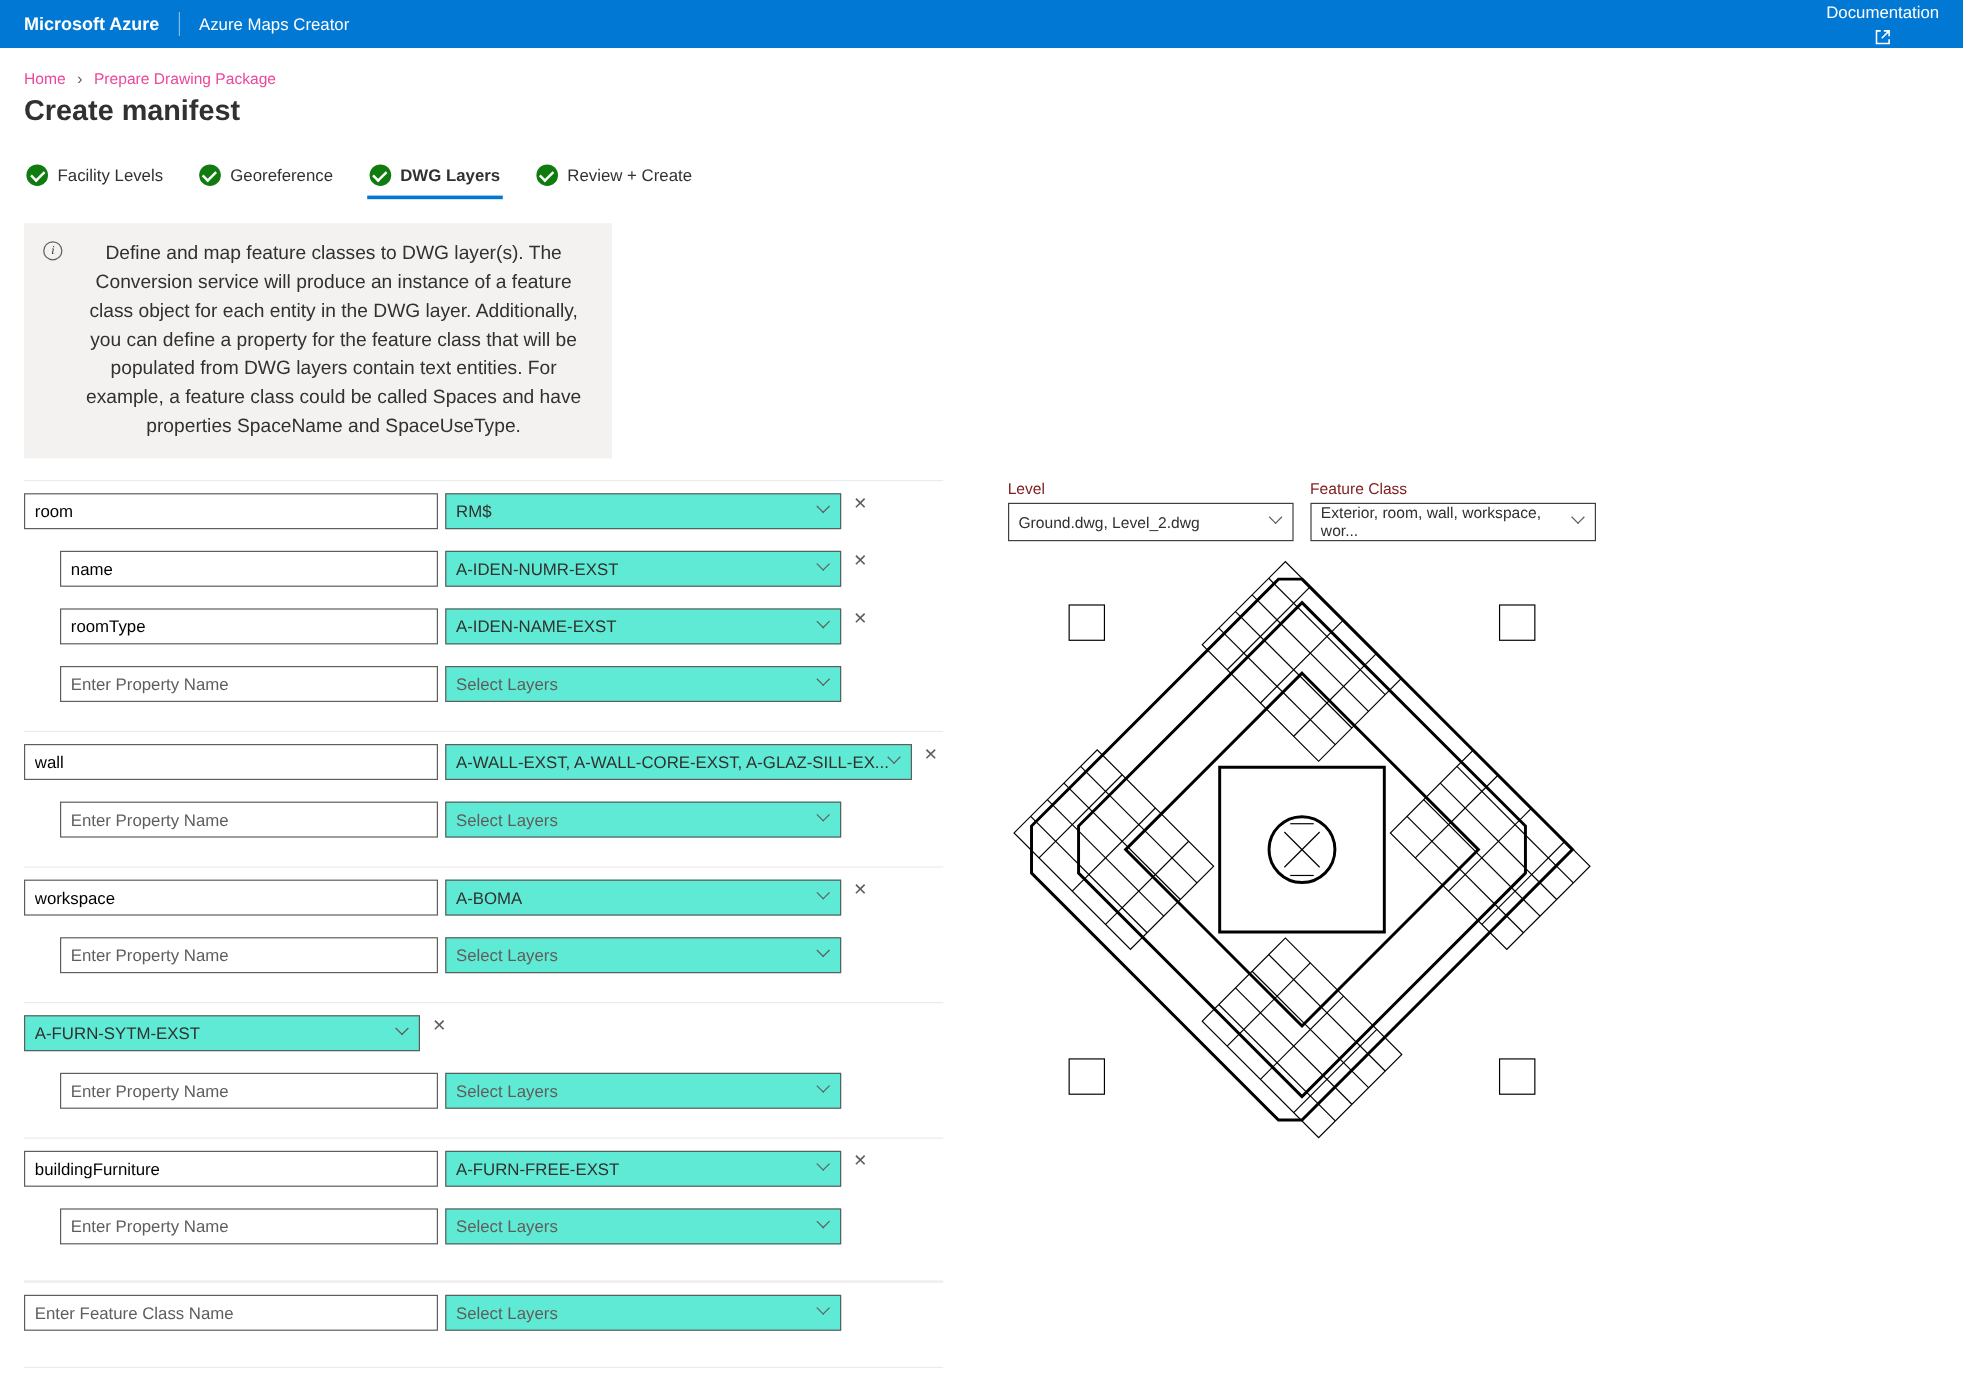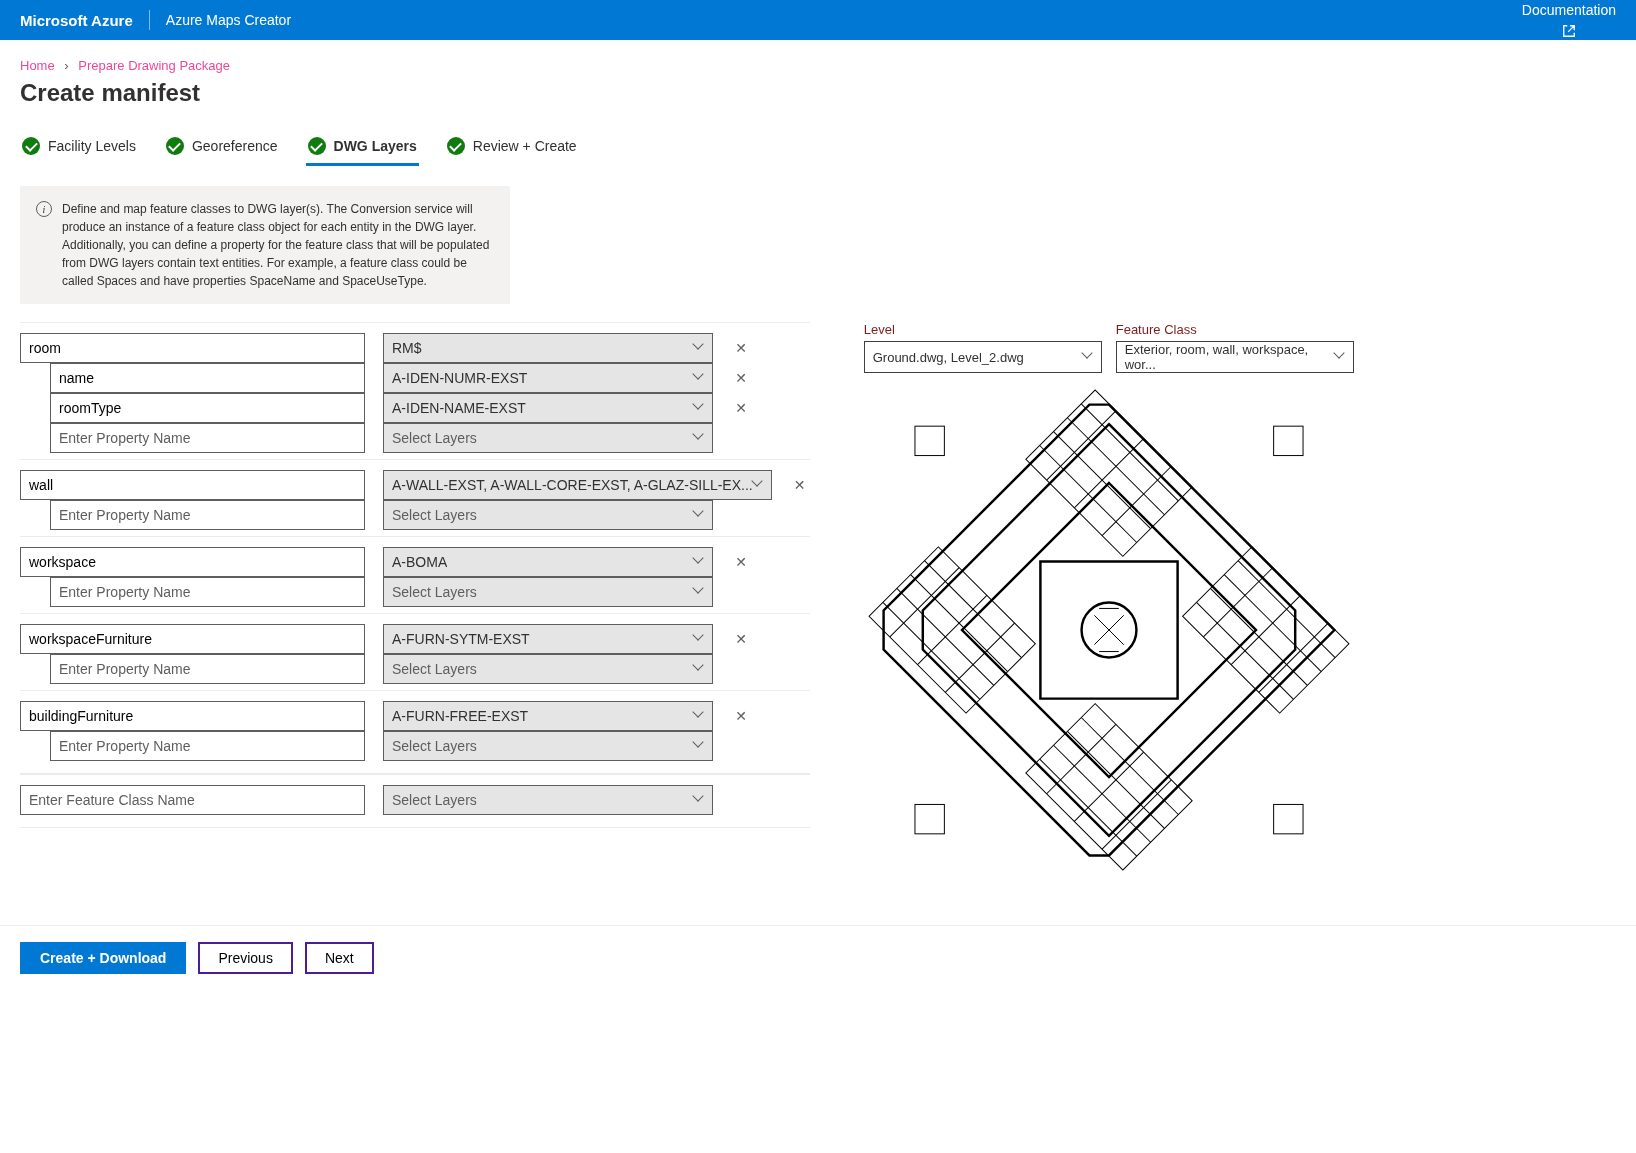--- a/index.html
+++ b/index.html
@@ -17,31 +17,31 @@
 .breadcrumb .sep { color: #605e5c; margin: 0 6px; }
 .page-title { font-size: 24px; font-weight: 600; margin-bottom: 24px; }
 .tabs { display: flex; gap: 26px; margin-bottom: 20px; border-bottom: 1px solid transparent; }
 .tab { display: flex; align-items: center; gap: 8px; padding: 6px 2px 10px 2px; cursor: pointer; position: relative; }
 .tab.active { font-weight: 600; }
 .tab.active::after { content: ""; position: absolute; left: 0; right: 0; bottom: -1px; height: 3px; background: #0078d4; }
 .check-icon { width: 18px; height: 18px; border-radius: 50%; background: #107c10; display: inline-flex; align-items: center; justify-content: center; flex-shrink: 0; }
 .check-icon::before { content: ""; width: 5px; height: 9px; border: solid #fff; border-width: 0 2px 2px 0; transform: rotate(45deg); margin-top: -2px; }
 .info-box { background: #f3f2f1; padding: 14px 16px; display: flex; gap: 10px; max-width: 490px; margin-bottom: 18px; }
 .info-box .icon { width: 16px; height: 16px; border: 1px solid #605e5c; border-radius: 50%; display: inline-flex; align-items: center; justify-content: center; font-size: 10px; font-style: italic; font-family: serif; flex-shrink: 0; margin-top: 1px; }
-.info-box .text { font-size: 12px; color: #323130; line-height: 1.5; }
+.info-box .text { font-size: 16px; color: #323130; line-height: 1.5; text-align: center; }
 .main-cols { display: flex; gap: 54px; align-items: flex-start; }
 .form-col { flex: 0 0 730px; }
 .preview-col { flex: 0 0 490px; }
 .group { border-top: 1px solid #edebe9; padding: 10px 0 6px 0; }
 .group:last-child { border-bottom: 1px solid #edebe9; padding-bottom: 12px; }
-.row { display: flex; gap: 18px; align-items: center; margin-bottom: 0; }
+.row { display: flex; gap: 6px; margin-bottom: 18px; }
 .row.sub { padding-left: 30px; }
 .row .input { flex: 0 0 345px; height: 30px; border: 1px solid #605e5c; padding: 0 8px; font-size: 14px; font-family: inherit; background: #fff; }
 .row.sub .input { flex: 0 0 315px; }
-.row .select { flex: 0 0 330px; height: 30px; border: 1px solid #605e5c; padding: 0 8px; font-size: 14px; font-family: inherit; background: #e5e5e5; position: relative; display: flex; align-items: center; justify-content: space-between; cursor: pointer; }
+.row .select { flex: 0 0 330px; height: 30px; border: 1px solid #605e5c; padding: 0 8px; font-size: 14px; font-family: inherit; background: #5eead4; position: relative; display: flex; align-items: center; justify-content: space-between; cursor: pointer; }
 .row .select .chev { flex-shrink: 0; }
 .row .select .text { overflow: hidden; text-overflow: ellipsis; white-space: nowrap; }
 .row .select.placeholder .text { color: #605e5c; }
 .row .remove { width: 20px; text-align: center; color: #605e5c; cursor: pointer; font-size: 14px; }
 .chev { width: 10px; height: 10px; display: inline-block; }
 .chev::before { content: ""; display: block; width: 7px; height: 7px; border: solid #605e5c; border-width: 0 1px 1px 0; transform: rotate(45deg); margin-top: -3px; }
 .input::placeholder { color: #605e5c; }
 .preview-title { font-weight: 600; margin-bottom: 10px; font-size: 14px; }
 .preview-controls { display: flex; gap: 14px; margin-bottom: 12px; }
 .preview-controls .field { flex: 1; }
@@ -167,21 +167,20 @@
             <div class="row sub">
               <input class="input" placeholder="Enter Property Name" style="">
               <div class="select placeholder">
                 <span class="text">Select Layers</span>
                 <span class="chev"></span>
               </div>
             </div>
           </div>
           <div class="group">
             <div class="row">
-              <input class="input" value="workspaceFurniture" style="">
               <div class="select">
                 <span class="text">A-FURN-SYTM-EXST</span>
                 <span class="chev"></span>
               </div>
               <span class="remove">✕</span>
             </div>
             <div class="row sub">
               <input class="input" placeholder="Enter Property Name" style="">
               <div class="select placeholder">
                 <span class="text">Select Layers</span>

